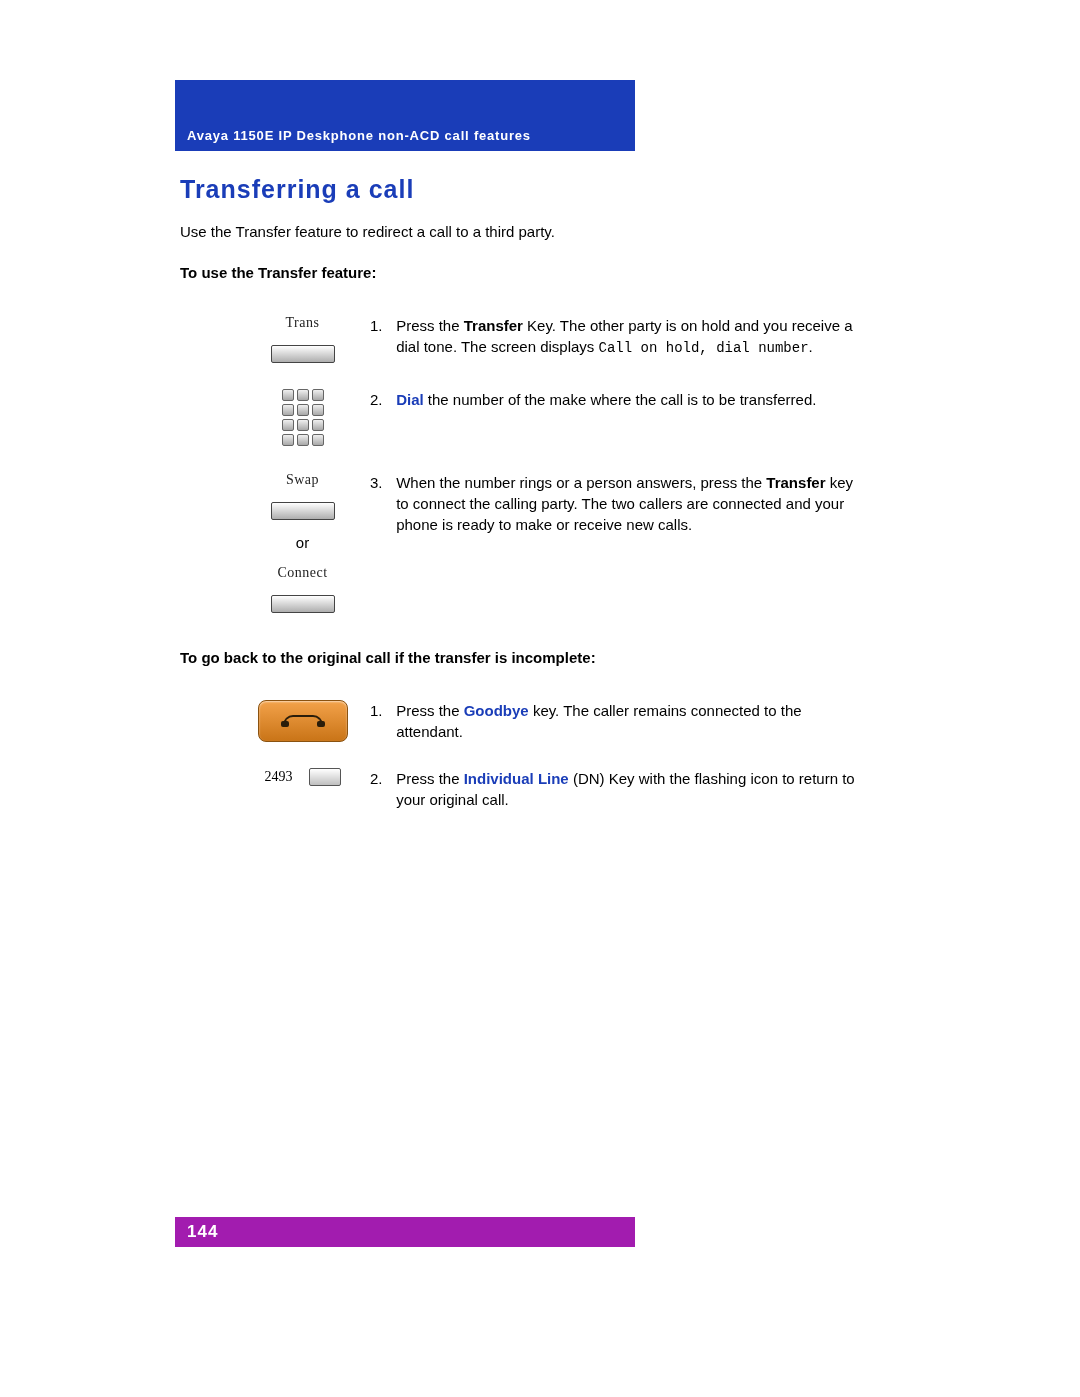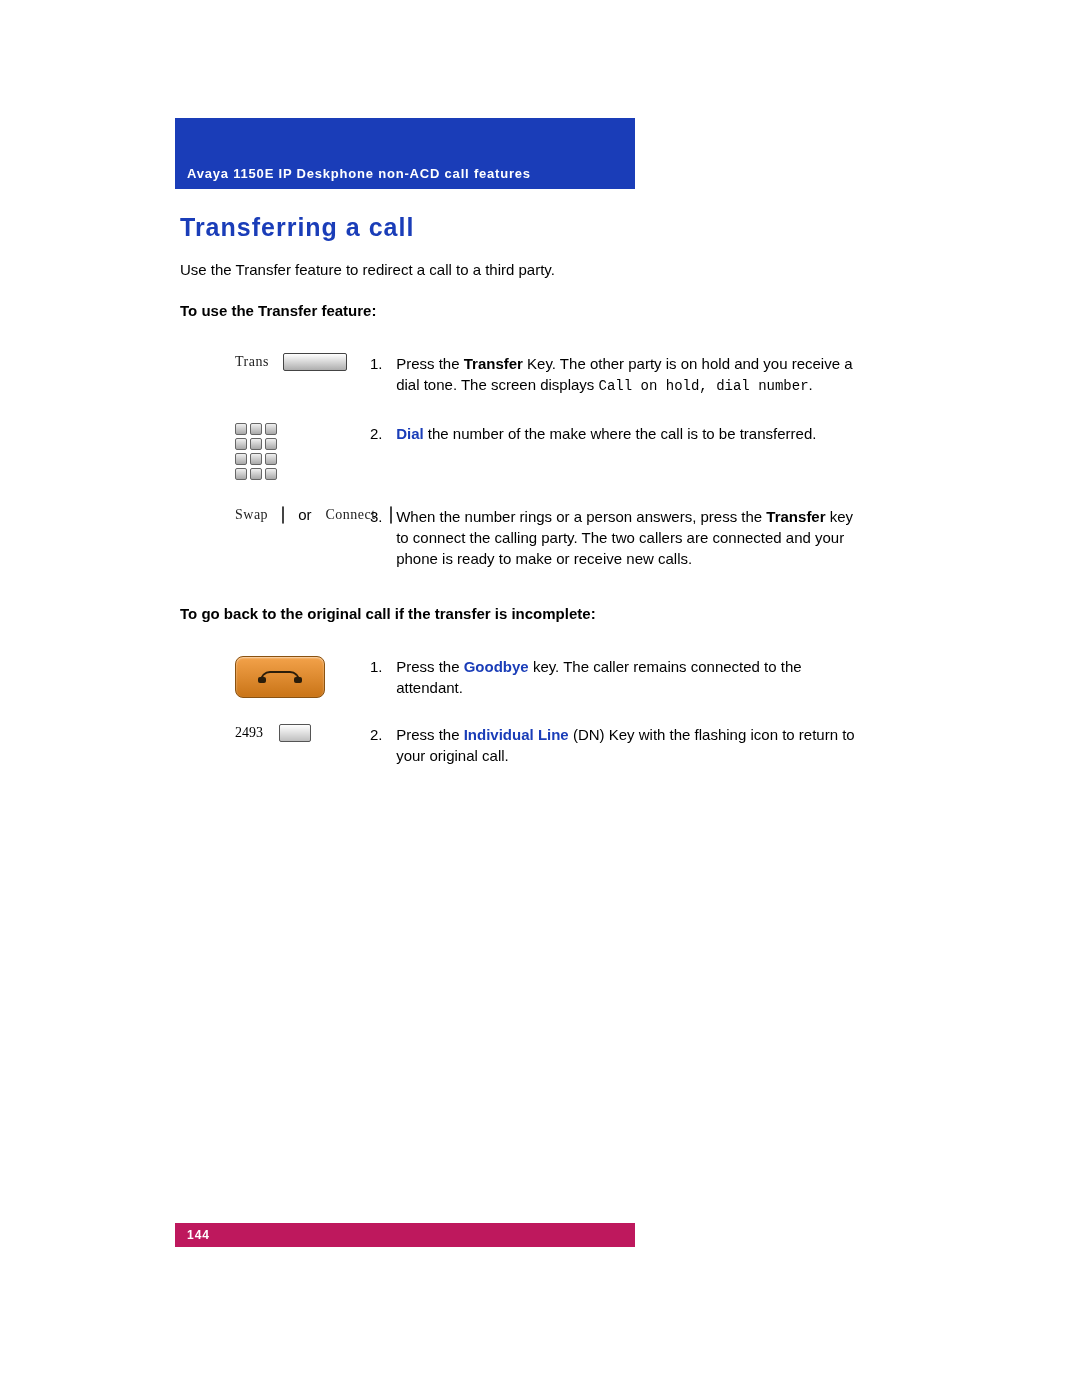--- a/index.html
+++ b/index.html
@@ -5,21 +5,21 @@
   body {
     margin: 0;
     padding: 0;
     background: #fff;
     font-family: Arial, Helvetica, sans-serif;
     font-size: 15px;
     color: #000;
     width: 1080px;
   }
   .page {
-    padding: 118px 210px 80px 180px;
+    padding: 80px 210px 80px 180px;
     box-sizing: border-box;
     position: relative;
     min-height: 1397px;
   }
   .header-band {
     background: #1a3db8;
     color: #fff;
     font-size: 13px;
     font-weight: bold;
     letter-spacing: 0.8px;
@@ -45,21 +45,21 @@
   }
   .row {
     display: flex;
     align-items: flex-start;
     margin-bottom: 26px;
   }
   .icon-col {
     width: 190px;
     flex: 0 0 190px;
     display: flex;
-    flex-direction: row;
+    flex-direction: column;
     align-items: center;
     gap: 14px;
   }
   .icon-col-wide {
     padding-left: 55px;
     box-sizing: border-box;
   }
   .text-col {
     flex: 1;
     line-height: 1.4;
@@ -154,23 +154,23 @@
     border:1px solid #555;
     background: linear-gradient(to bottom,#fff,#bfbfbf);
     border-radius:2px;
   }
 
   .footer-band {
     position: absolute;
     left: 175px;
     bottom: 150px;
     width: 460px;
-    background:#be185d;
+    background:#a21caf;
     color:#fff;
-    font-size:12px;
+    font-size:17px;
     font-weight:bold;
     letter-spacing:1px;
     padding:5px 12px;
     box-sizing:border-box;
   }
 </style>
 </head>
 <body>
 
 <div class="page">

